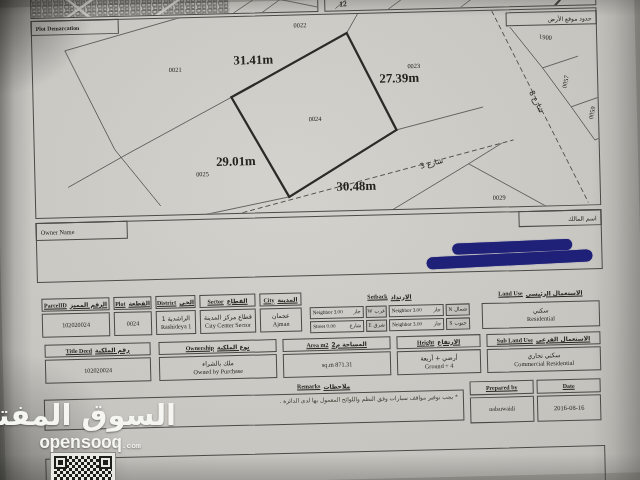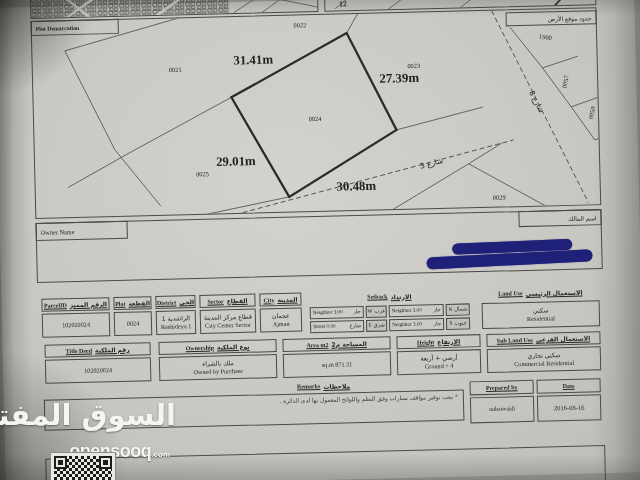--- a/index.html
+++ b/index.html
@@ -38,21 +38,21 @@
       radial-gradient(circle at 0 0, rgba(22,22,20,.55), transparent 95px),
       radial-gradient(circle at 0 480px, rgba(22,22,20,.40), transparent 130px),
       linear-gradient(90deg, rgba(30,30,28,.45) 0, rgba(30,30,28,.14) 14px, transparent 32px),
       linear-gradient(270deg, rgba(72,72,68,.42) 0, rgba(72,72,68,.12) 26px, transparent 48px),
       linear-gradient(0deg, rgba(58,58,54,.28) 0, transparent 26px),
       linear-gradient(180deg, rgba(52,52,48,.22) 0, transparent 16px); }
 
   .wm { position:absolute; left:10px; top:400px; width:166px; text-align:center; pointer-events:none; }
   .wm-ar { font-family:"DejaVu Sans", sans-serif; font-weight:900; font-size:29px; line-height:1.1;
            color:#f5f5f1; text-shadow:0 1px 2px rgba(50,50,46,.55); white-space:nowrap; }
-  .wm-en { margin-top:9px; text-align:right; padding-right:6px; font-family:Liberation Sans, sans-serif;
+  .wm-en { margin-top:1px; padding-right:6px; font-family:Liberation Mono, monospace;
            font-weight:800; font-size:18px; color:#f5f5f1; letter-spacing:-0.5px;
            text-shadow:0 1px 2px rgba(50,50,46,.55); }
   .wm-en small { font-size:8px; font-weight:700; letter-spacing:0; }
 
   .qr { position:absolute; left:50px; top:452px; width:66px; height:60px; background:#e9e9e4;
         border:1px solid #8a8a85; }
   .qr-inner { position:absolute; inset:3px;
         background:repeating-conic-gradient(#1d1d1a 0% 25%, #e9e9e4 0% 50%) 0 0/6px 6px; }
   .finder { position:absolute; width:13px; height:13px; border:2.5px solid #1d1d1a; background:#e9e9e4; }
   .finder::after { content:""; position:absolute; inset:2px; background:#1d1d1a; }

